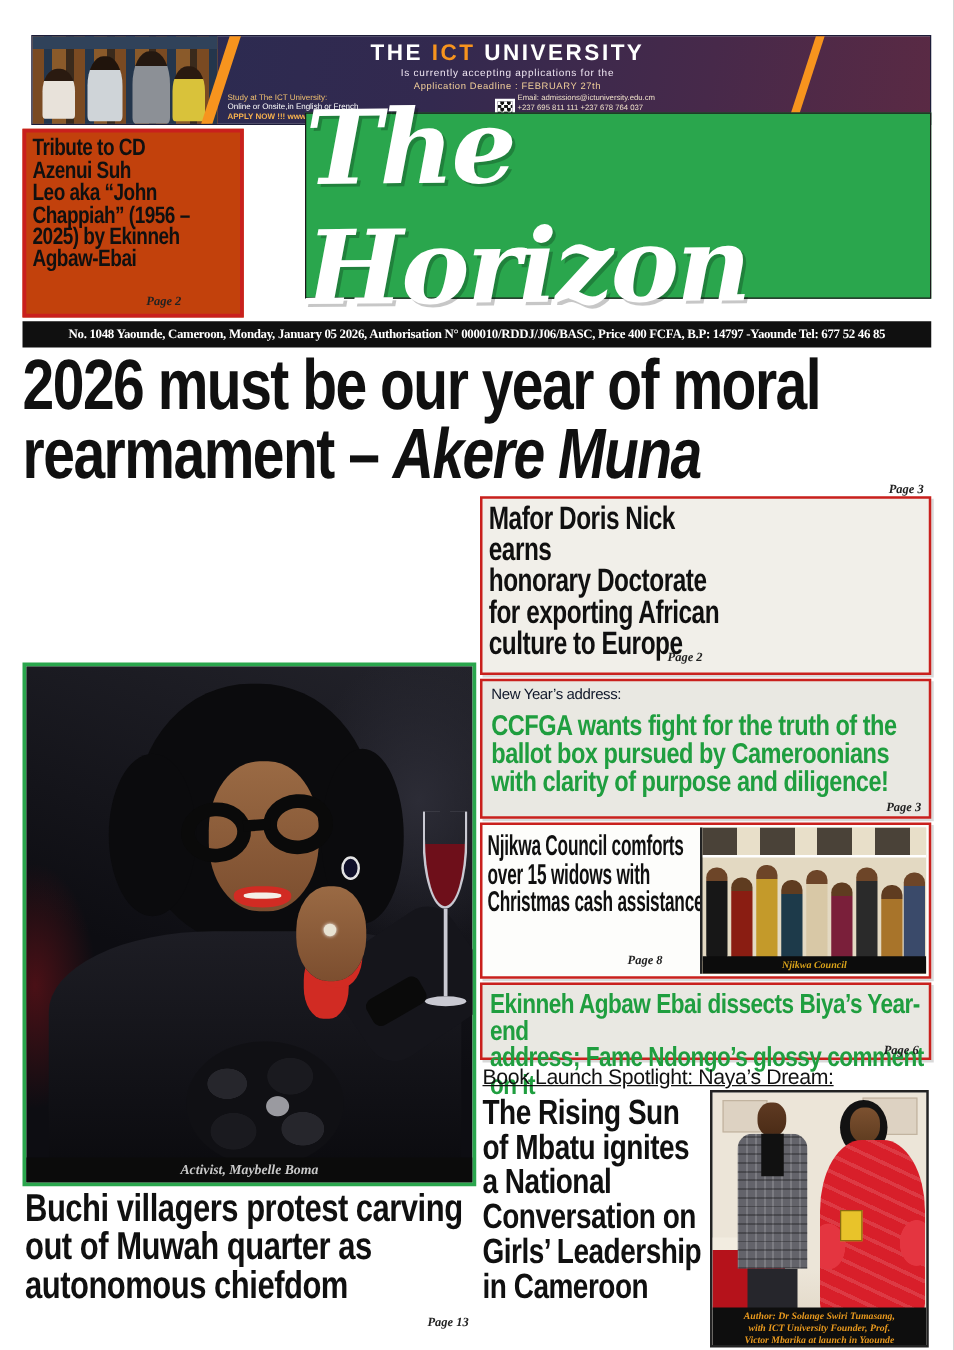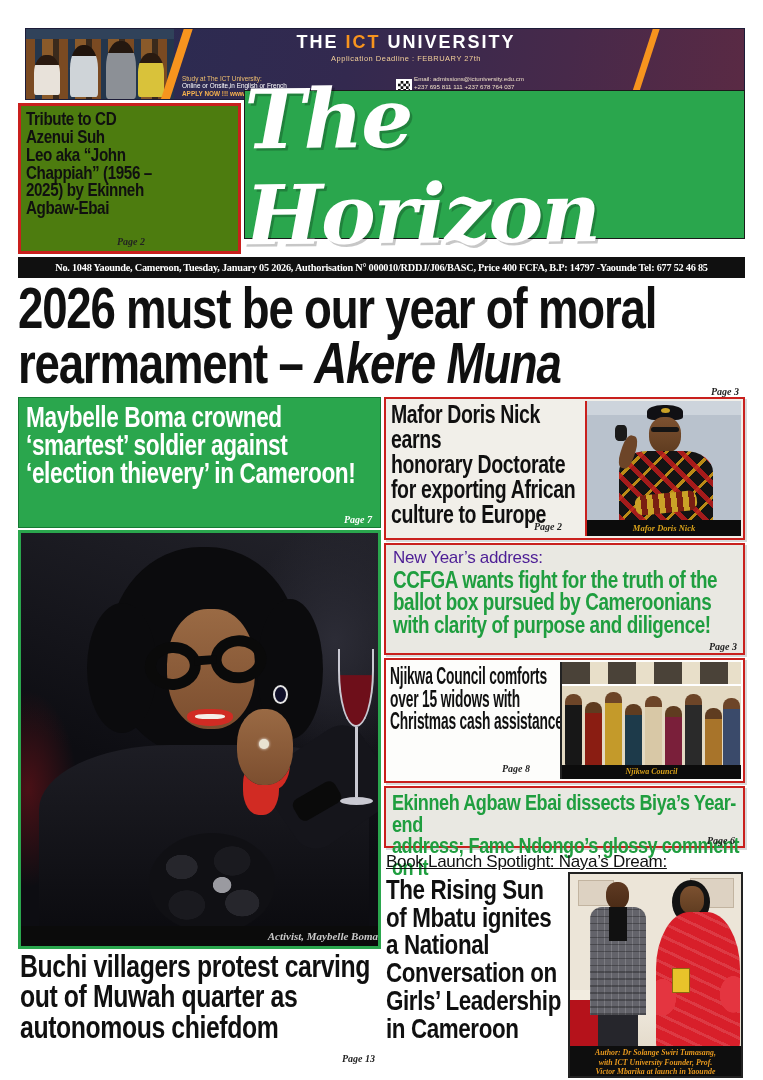--- a/index.html
+++ b/index.html
@@ -27,21 +27,21 @@
   .ad-study{position:absolute;left:6px;bottom:3px;width:210px;text-align:left;font-size:6.4px;line-height:1.22;color:#fff;}
   .ad-study .l1{color:#f0c070;}
   .ad-study .l3{color:#f7b24e;font-weight:700;}
   .ad-contact{position:absolute;right:4px;bottom:3px;width:218px;text-align:left;font-size:6.2px;line-height:1.24;color:#efe0c8;}
   .qr{position:absolute;right:224px;bottom:6px;width:16px;height:16px;background:repeating-conic-gradient(#111 0 25%,#fff 0 50%) 0 0/5.3px 5.3px;border:2px solid #fff;}
   .ad-right{right:0;top:0;width:92px;height:72px;background:#fff;border:2px solid #2aa64d;text-align:center;}
   .shield{margin:3px auto 1px;width:24px;height:27px;background:radial-gradient(circle at 50% 40%,#f5e8c8 0 7px,#6b4a12 7.5px);border:3px solid #5a3c10;border-radius:50% 50% 50% 50%/35% 35% 62% 62%;}
   .degrees{font:700 7.5px/1.15 "Liberation Sans",sans-serif;color:#7a1520;}
   .avail{font:700 9.5px "Liberation Sans",sans-serif;color:#f7941e;margin-top:1px;}
   
-  .tribute{left:18px;top:103px;width:223px;height:151px;background:#4d7c0f;border:3px solid #c9201d;}
+  .tribute{left:18px;top:103px;width:177px;height:151px;background:#c2410c;border:3px solid #c9201d;}
   .tr-photo{position:absolute;right:3px;top:3px;width:86px;height:139px;overflow:hidden;
     background:linear-gradient(180deg,#8fc7bd,#e4f0ea 45%,#9fae9f);}
   .tr-capband{position:absolute;left:0;right:0;bottom:0;height:14px;background:#d9d9cb;
     font:italic 700 7.5px/14px "Liberation Serif",serif;color:#7a1016;text-align:center;}
   
   .masthead{left:244px;top:90px;width:501px;height:149px;background:#2aa64d;border:1.5px solid #1a1a1a;
     display:flex;align-items:center;justify-content:center;}
   .masthead-title{font-family:"DejaVu Serif",serif;font-style:italic;font-weight:700;font-size:82px;color:#fff;
     transform:rotate(-0.5deg);text-shadow:2.5px 2.5px 0 rgba(0,0,0,.22);letter-spacing:-2px;}
   
@@ -53,31 +53,31 @@
   
   .maybelle-box{left:18px;top:397px;width:363px;height:131px;background:#2aa64d;border:1px solid #157a33;}
   .maybelle-box .hl{position:absolute;left:7px;top:5px;width:462px;transform:scaleX(.78);font-size:29px;line-height:.97;color:#fff;}
   .maybelle-box .pg{right:8px;bottom:2px;color:#fff;}
   .maybelle-photo{left:18px;top:530px;width:363px;height:419px;border:3px solid #2aa64d;
     background:
       radial-gradient(70px 140px at 2% 62%,#4a1016,transparent 70%),
       radial-gradient(130px 170px at 88% 26%,#2c2c36,transparent 70%),
       linear-gradient(200deg,#23232b,#0d0d12 60%);overflow:hidden;}
   .mb-cap{position:absolute;left:0;right:0;bottom:0;height:20px;background:#0b0b0b;
-    font:italic 700 11px/20px "Liberation Serif",serif;color:#c9c9c9;text-align:right;}
+    font:italic 700 11px/20px "Liberation Serif",serif;color:#c9c9c9;text-align:center;}
   .buchi{left:18px;top:948px;width:363px;height:122px;}
   .buchi .hl{position:absolute;left:2px;top:4px;width:455px;transform:scaleX(.8);font-size:31px;line-height:.98;}
   .buchi .pg{right:6px;bottom:6px;}
   
   .rbox{left:384px;width:361px;border:2px solid #c9201d;box-shadow:2px 2px 0 rgba(0,0,0,.15);}
   .mafor{top:397px;height:143px;background:#f1efe9;}
   .mafor .hl{position:absolute;left:5px;top:3px;width:262px;transform:scaleX(.75);font-size:26px;line-height:.96;}
   .mafor .pg{left:148px;top:122px;}
   .ccfga{top:543px;height:112px;background:#e9e8e2;}
-  .ccfga-kicker{position:absolute;left:7px;top:3px;font-size:17px;color:#4c1d95;letter-spacing:-0.3px;}
+  .ccfga-kicker{position:absolute;left:7px;top:3px;font-size:12px;color:#0f172a;letter-spacing:-0.3px;}
   .ccfga .hl{position:absolute;left:7px;top:24px;width:432px;transform:scaleX(.82);font-size:23px;line-height:.97;color:#1f9e3f;}
   .ccfga .pg{right:6px;bottom:1px;}
   .njikwa{top:658px;height:125px;background:#fdfdfb;}
   .njikwa .hl{position:absolute;left:4px;top:5px;width:292px;transform:scaleX(.6);font-size:23px;line-height:.98;letter-spacing:-0.3px;}
   .njikwa .pg{left:116px;top:103px;}
   .ekinneh{top:786px;height:62px;background:#e9e8e2;}
   .ekinneh .hl{position:absolute;left:6px;top:4px;width:432px;transform:scaleX(.82);font-size:22px;line-height:.98;color:#1f9e3f;}
   .ekinneh .pg{right:8px;bottom:0;}
   .book{left:384px;top:850px;width:361px;height:230px;}
   .book-kicker{position:absolute;left:2px;top:2px;font-size:17px;color:#111;text-decoration:underline;letter-spacing:-0.3px;}
@@ -105,20 +105,21 @@
   <div class="abs ad">
     <div class="abs ad-photo">
       <div class="ad-person" style="left:8px;bottom:6px;width:26px;height:40px;background:linear-gradient(#2a1a10 0 10px,#e8e2da 10px)"></div>
       <div class="ad-person" style="left:44px;bottom:4px;width:28px;height:52px;background:linear-gradient(#20140c 0 11px,#cfd4d8 11px)"></div>
       <div class="ad-person" style="left:80px;bottom:2px;width:30px;height:58px;background:linear-gradient(#241810 0 12px,#8c9096 12px)"></div>
       <div class="ad-person" style="left:112px;bottom:4px;width:26px;height:44px;background:linear-gradient(#2a1a10 0 10px,#d9c23a 10px)"></div>
     </div>
     <div class="slash" style="left:146px;width:9px"></div>
     <div class="abs ad-mid">
       <div class="ad-title"><span>THE </span><span class="ict">ICT</span><span> UNIVERSITY</span></div>
+      <div class="ad-sub">Is currently accepting applications for the</div>
       <div class="ad-dead">Application Deadline : FEBRUARY 27th</div>
       <div class="ad-study">
         <div class="l1">Study at The ICT University:</div>
         <div class="l2">Online or Onsite,in English or French</div>
         <div class="l3">APPLY NOW !!! www.ictuniversity.edu.cm</div>
       </div>
       <div class="qr"></div>
       <div class="ad-contact">
         <div>Email: admissions@ictuniversity.edu.cm</div>
         <div>+237 695 811 111   +237 678 764 037</div>
@@ -135,33 +136,27 @@
 Chappiah” (1956 –
 2025) by Ekinneh
 Agbaw-Ebai</div>
     <div class="pg" style="left:96px;bottom:4px">Page 2</div>
   </div>
 
   <div class="abs masthead">
     <div class="masthead-title">The Horizon</div>
   </div>
 
-  <div class="abs infoband">No. 1048  Yaounde, Cameroon,  Tuesday,  January 05 2026,  Authorisation N° 000010/RDDJ/J06/BASC,  Price 400 FCFA, B.P: 14797 -Yaounde Tel: 677 52 46 85</div>
+  <div class="abs infoband">No. 1048  Yaounde, Cameroon,  Monday,  January 05 2026,  Authorisation N° 000010/RDDJ/J06/BASC,  Price 400 FCFA, B.P: 14797 -Yaounde Tel: 677 52 46 85</div>
 
   <div class="abs lead">
     <div class="hl"><span>2026 must be our year of moral</span><br><span>rearmament – </span><span class="it">Akere Muna</span></div>
     <div class="pg" style="right:6px;bottom:-2px">Page 3</div>
   </div>
 
-  <div class="abs maybelle-box">
-    <div class="hl">Maybelle Boma crowned
-‘smartest’ soldier against
-‘election thievery’ in Cameroon!</div>
-    <div class="pg">Page 7</div>
-  </div>
 
   <div class="abs maybelle-photo">
     <div style="position:absolute;left:88px;top:14px;width:190px;height:210px;background:#0b0b0d;border-radius:48%"></div>
     <div style="position:absolute;left:66px;top:70px;width:70px;height:130px;background:#0b0b0d;border-radius:50%"></div>
     <div style="position:absolute;left:236px;top:66px;width:66px;height:140px;background:#0b0b0d;border-radius:50%"></div>
     <div style="position:absolute;left:146px;top:76px;width:88px;height:120px;background:linear-gradient(#9a6a44,#7c4e2f);border-radius:46%"></div>
     <div style="position:absolute;left:124px;top:104px;width:140px;height:60px;transform:rotate(-4deg)">
       <div style="position:absolute;left:0;top:2px;width:56px;height:48px;border:11px solid #0a0a0a;border-radius:50%"></div>
       <div style="position:absolute;left:66px;top:0;width:56px;height:48px;border:11px solid #0a0a0a;border-radius:50%"></div>
       <div style="position:absolute;left:50px;top:18px;width:22px;height:9px;background:#0a0a0a"></div>
@@ -194,33 +189,20 @@
 autonomous chiefdom</div>
     <div class="pg">Page 13</div>
   </div>
 
   <div class="abs rbox mafor">
     <div class="hl">Mafor Doris Nick earns
 honorary Doctorate
 for exporting African
 culture to Europe</div>
     <div class="pg">Page 2</div>
-    <div class="mafor-photo">
-      <div style="position:absolute;left:60px;top:4px;width:36px;height:15px;background:#101014;border-radius:45% 45% 20% 20%"></div>
-      <div style="position:absolute;left:74px;top:7px;width:9px;height:5px;background:#caa227;border-radius:50%"></div>
-      <div style="position:absolute;left:62px;top:16px;width:32px;height:36px;background:linear-gradient(#7c5130,#5f3c20);border-radius:45%"></div>
-      <div style="position:absolute;left:64px;top:26px;width:28px;height:5px;background:#141414;border-radius:3px"></div>
-      <div style="position:absolute;left:32px;top:50px;width:94px;height:70px;border-radius:30% 30% 0 0;background:
-        repeating-linear-gradient(45deg,rgba(190,28,28,.85) 0 5px,transparent 5px 15px),
-        repeating-linear-gradient(-45deg,rgba(228,168,22,.8) 0 3px,transparent 3px 16px),#141414"></div>
-      <div style="position:absolute;left:34px;top:34px;width:14px;height:34px;background:#6d4528;border-radius:40%;transform:rotate(18deg)"></div>
-      <div style="position:absolute;left:28px;top:24px;width:12px;height:16px;background:#1a1a1a;border-radius:30%"></div>
-      <div style="position:absolute;left:48px;top:92px;width:62px;height:20px;background:repeating-linear-gradient(90deg,#caa227 0 6px,#7a1f12 6px 12px);border-radius:8px;transform:rotate(-6deg)"></div>
-      <div class="cap" style="height:16px;line-height:16px;font-size:8.5px">Mafor Doris Nick</div>
-    </div>
   </div>
 
   <div class="abs rbox ccfga">
     <div class="ccfga-kicker">New Year’s address:</div>
     <div class="hl">CCFGA wants fight for the truth of the
 ballot box pursued by Cameroonians
 with clarity of purpose and diligence!</div>
     <div class="pg">Page 3</div>
   </div>
 

